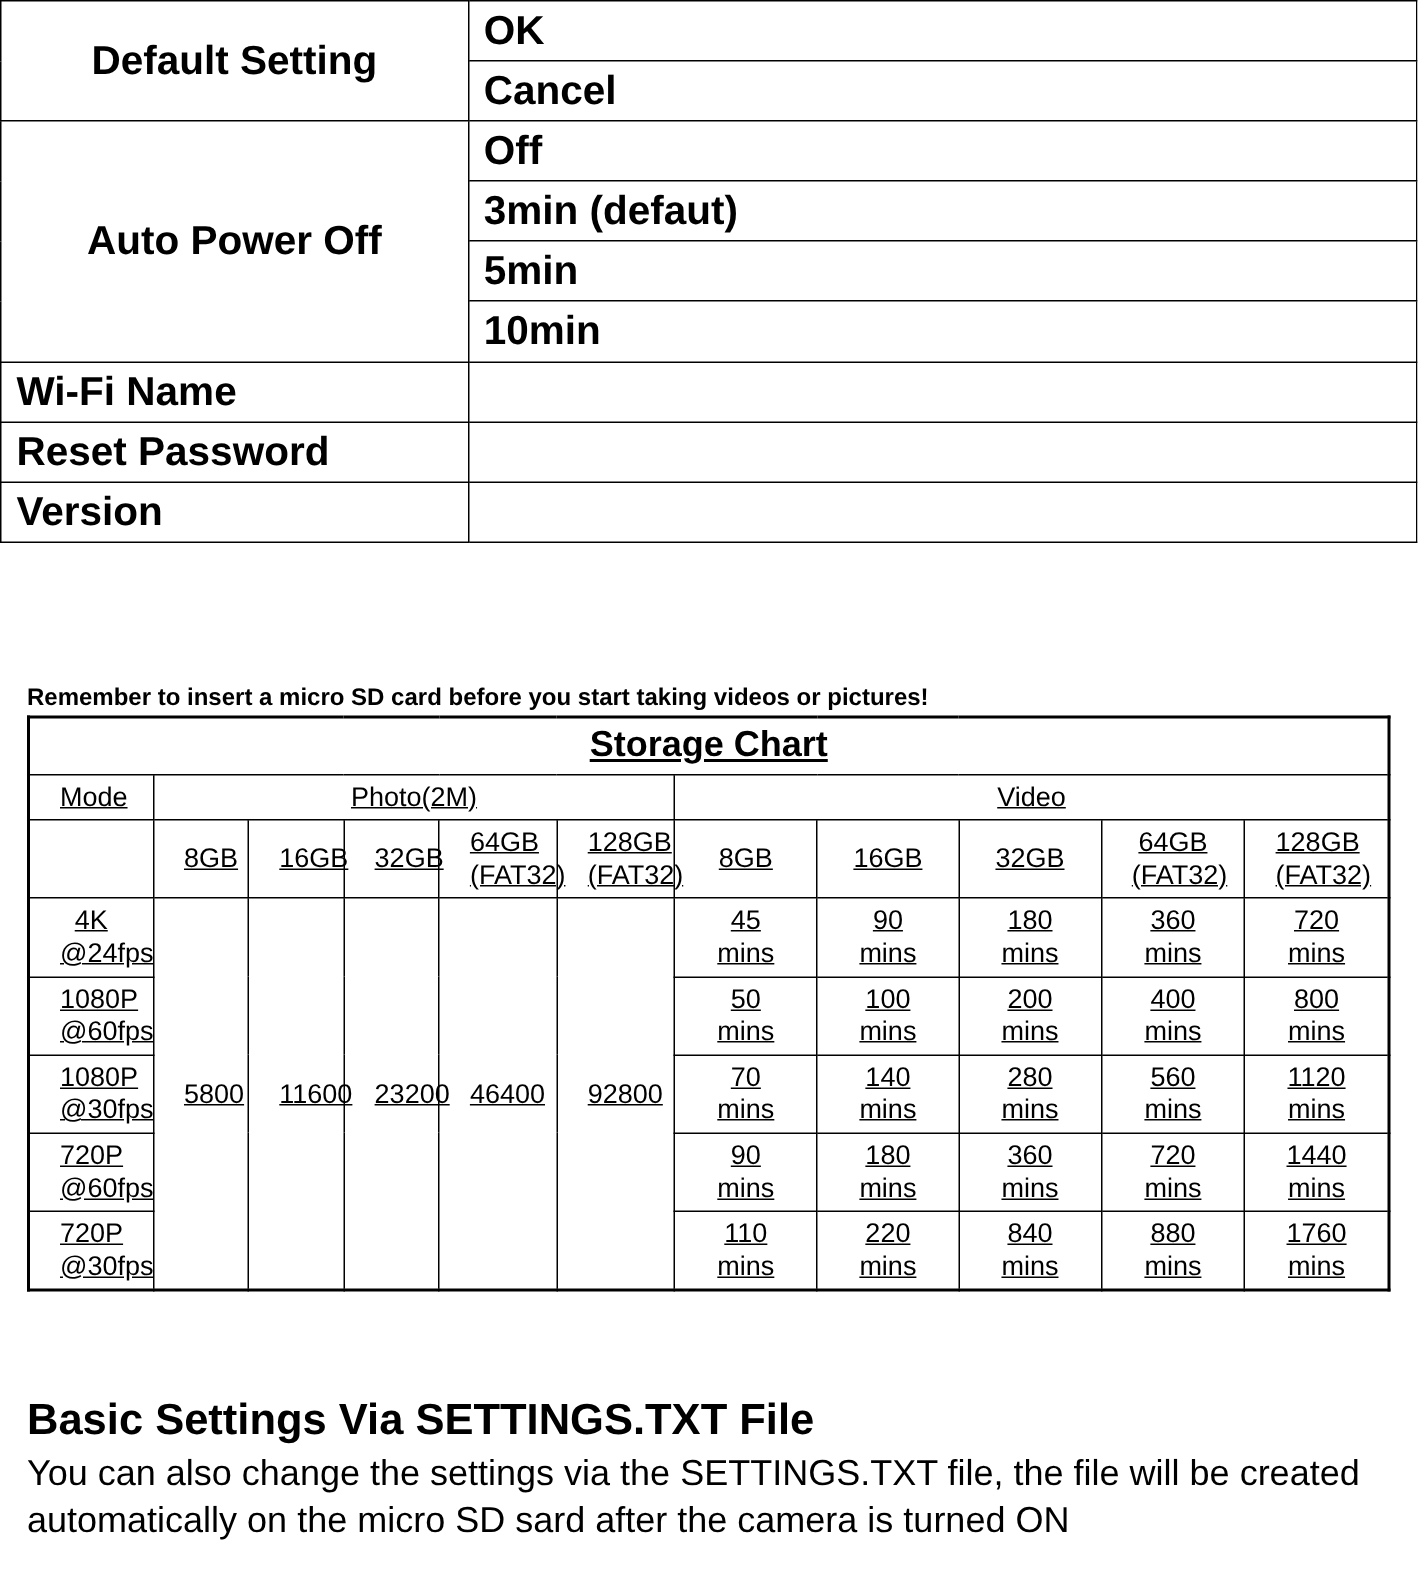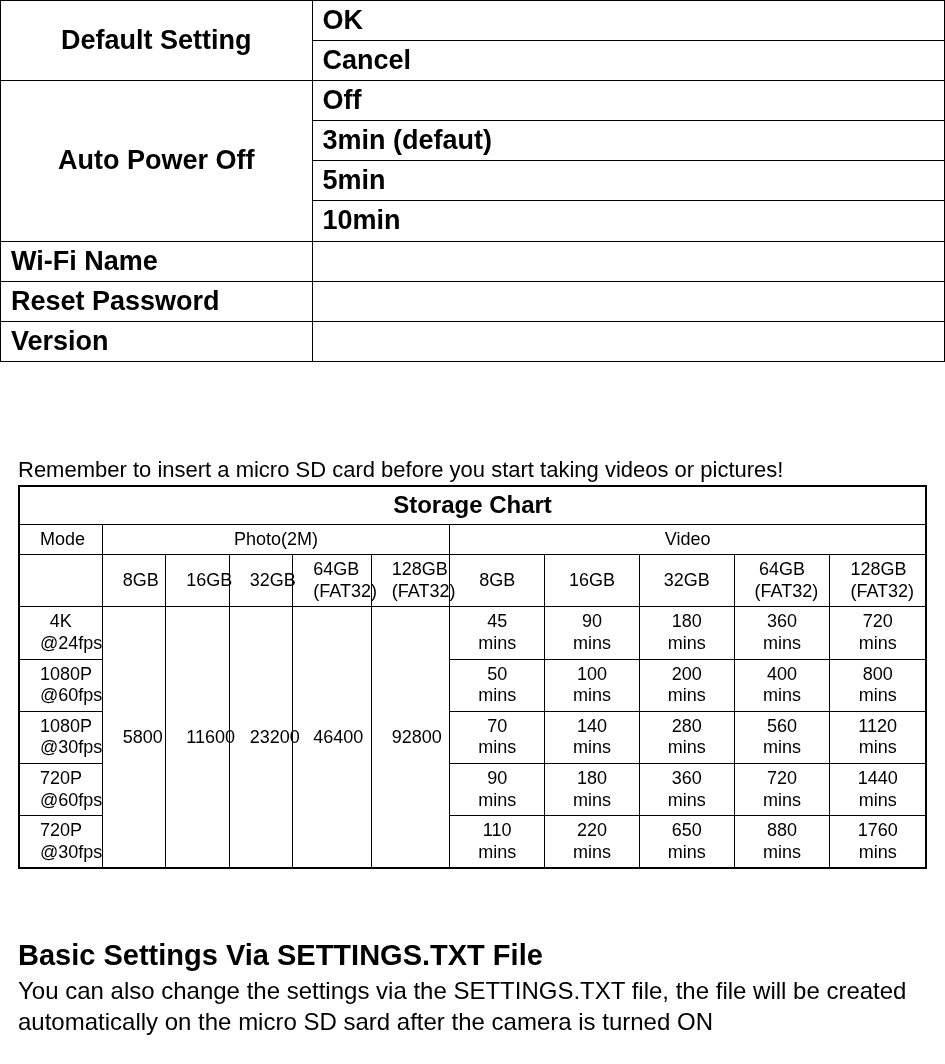--- a/index.html
+++ b/index.html
@@ -31,30 +31,31 @@
     .settings-table .value-cell {
       text-align: left;
       width: 67%;
       border-radius: 20px;
     }
     .settings-table .label-left {
       text-align: left;
       margin-top: 18px;
     }
     .reminder {
-      font-size: 22px;
-      font-weight: normal;
+      font-size: 16px;
+      font-weight: bold;
       margin: 95px 0 2px 18px;
     }
     .storage-chart {
       border: 2px solid #000;
       margin: 0 18px;
       border-collapse: collapse;
       width: calc(100% - 36px);
       table-layout: fixed;
+      text-decoration: underline;
     }
     .storage-chart td, .storage-chart th {
       border: 1px solid #000;
       padding: 4px 20px;
       text-align: center;
       font-size: 18px;
       line-height: 1.2;
       font-weight: normal;
     }
     .storage-chart .title-row td {
@@ -190,21 +191,21 @@
     <td>90 mins</td>
     <td>180 mins</td>
     <td>360 mins</td>
     <td>720 mins</td>
     <td>1440 mins</td>
   </tr>
   <tr>
     <td>720P @30fps</td>
     <td>110 mins</td>
     <td>220 mins</td>
-    <td>650 mins</td>
+    <td>840 mins</td>
     <td>880 mins</td>
     <td>1760 mins</td>
   </tr>
 </tbody>
   </table>
 
 <div class="section-heading">Basic Settings Via SETTINGS.TXT File</div>
 <div class="section-body">You can also change the settings via the SETTINGS.TXT file, the file will be created automatically on the micro SD sard after the camera is turned ON</div>
 
 </body></html>

